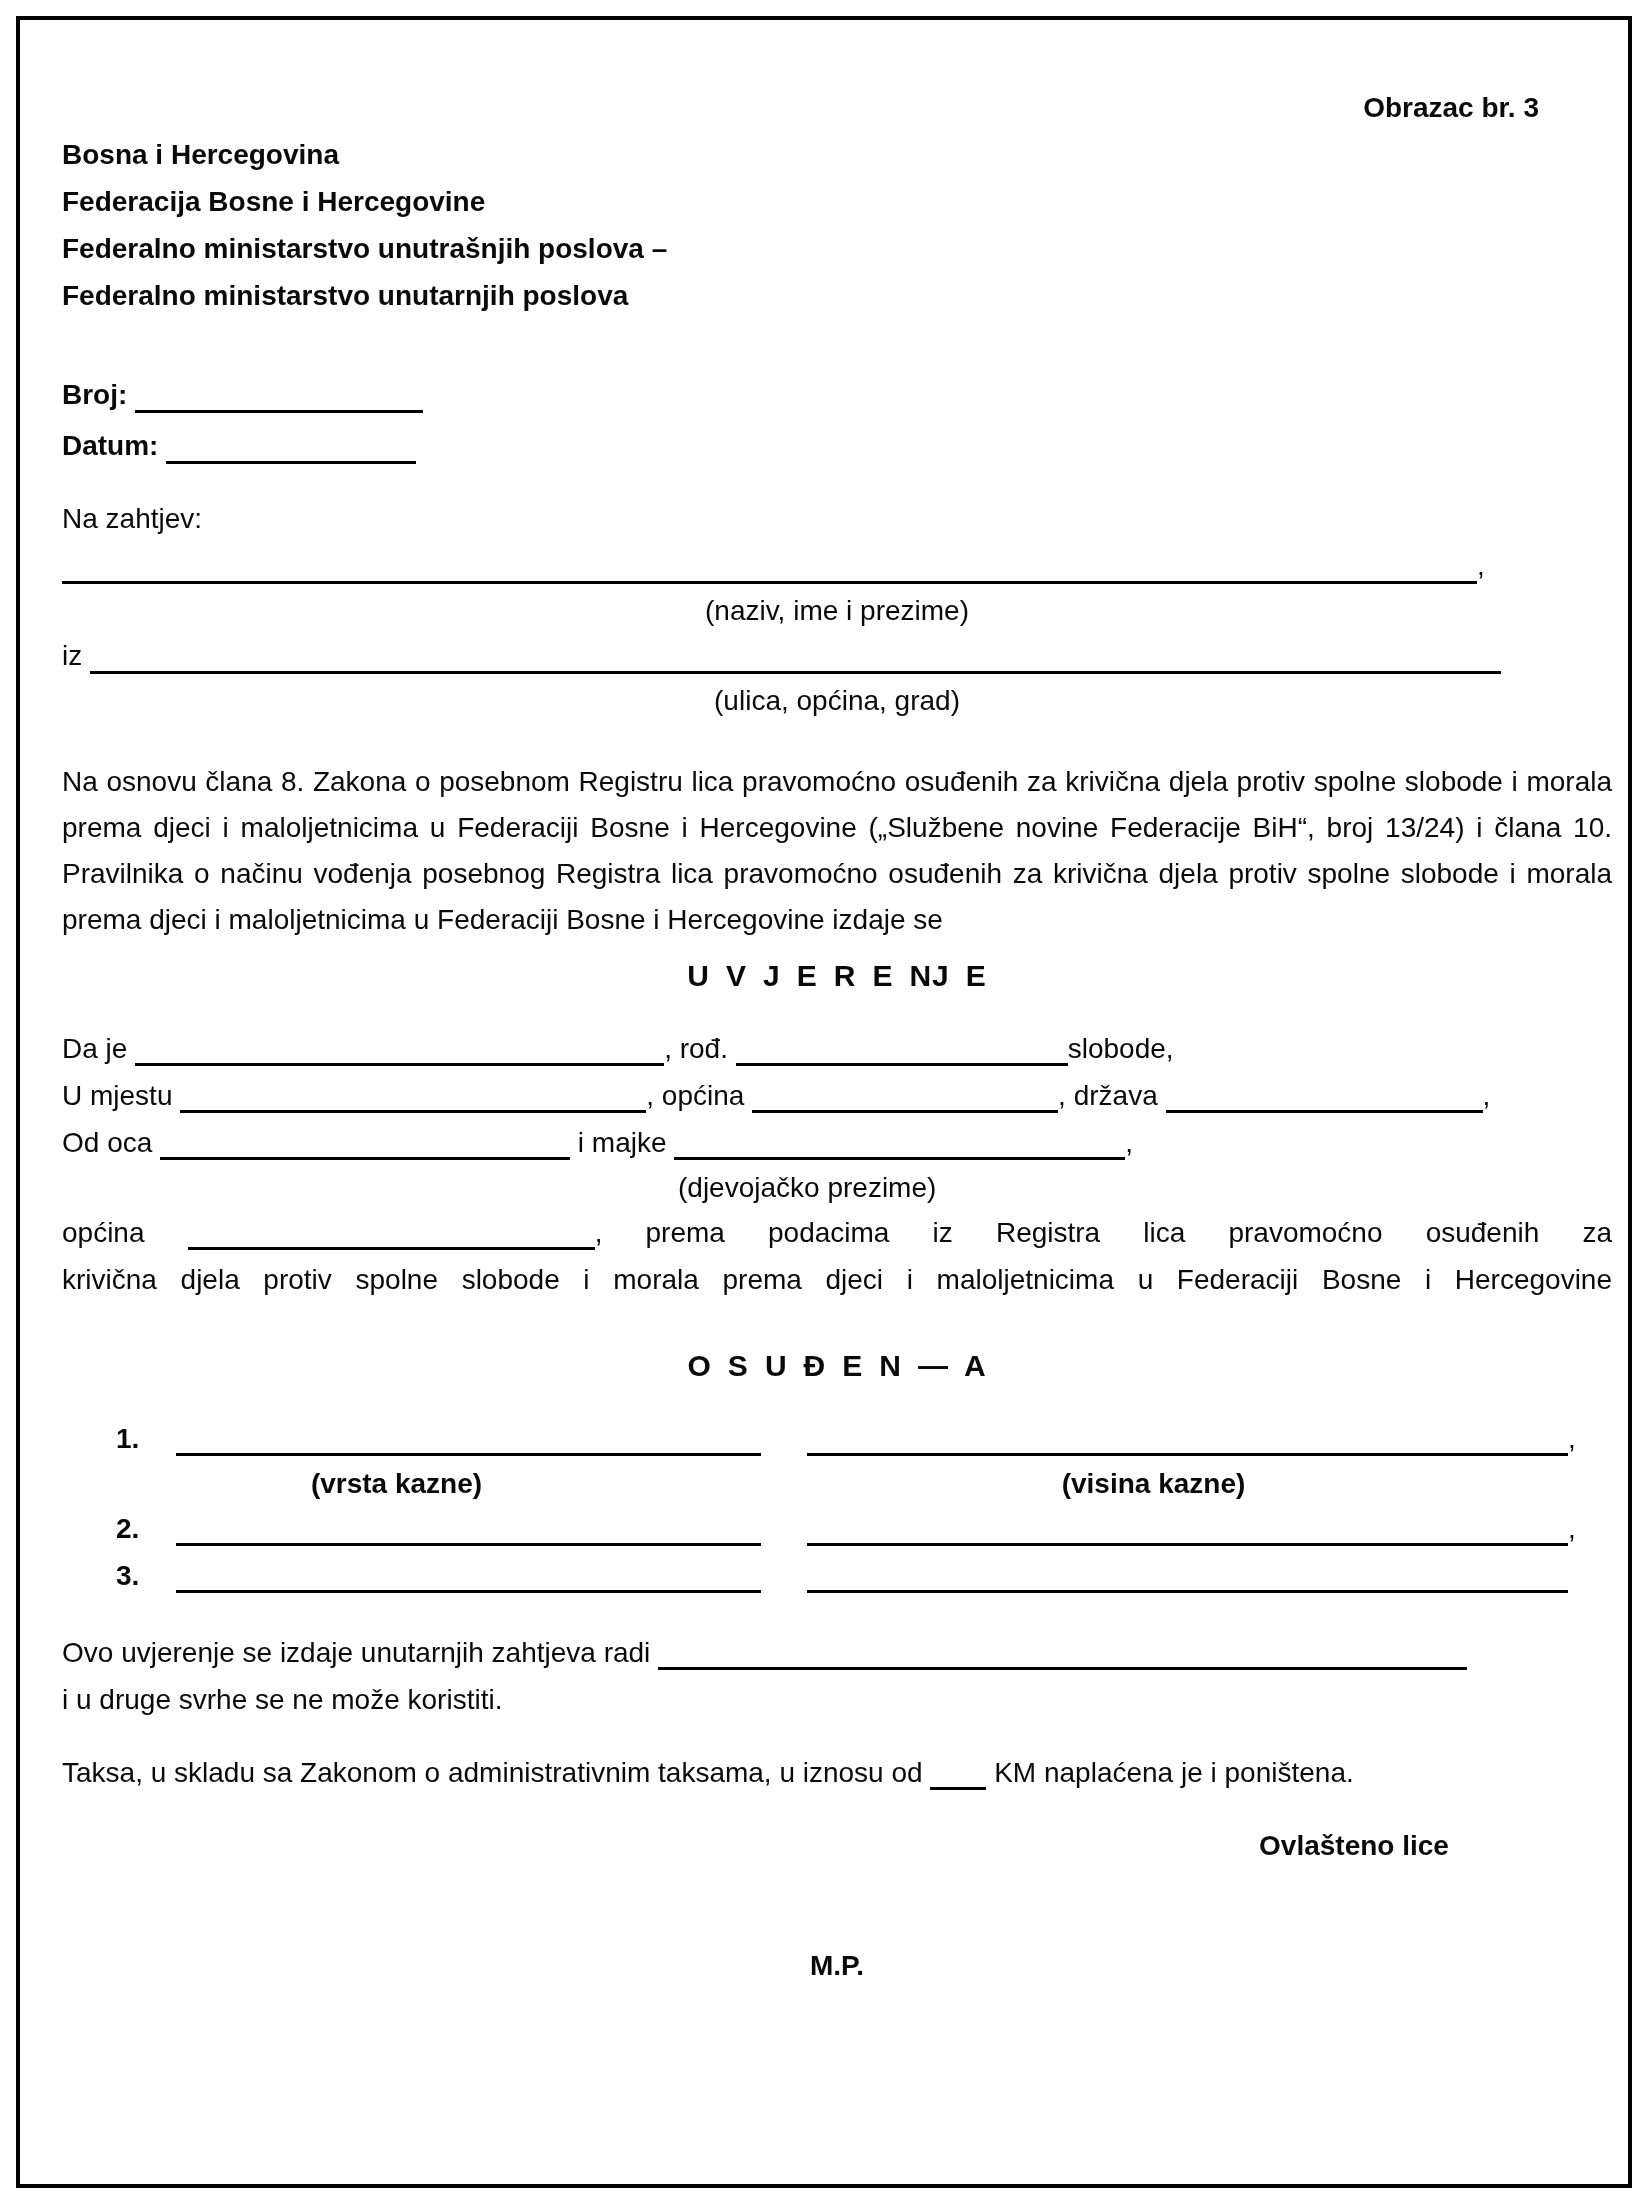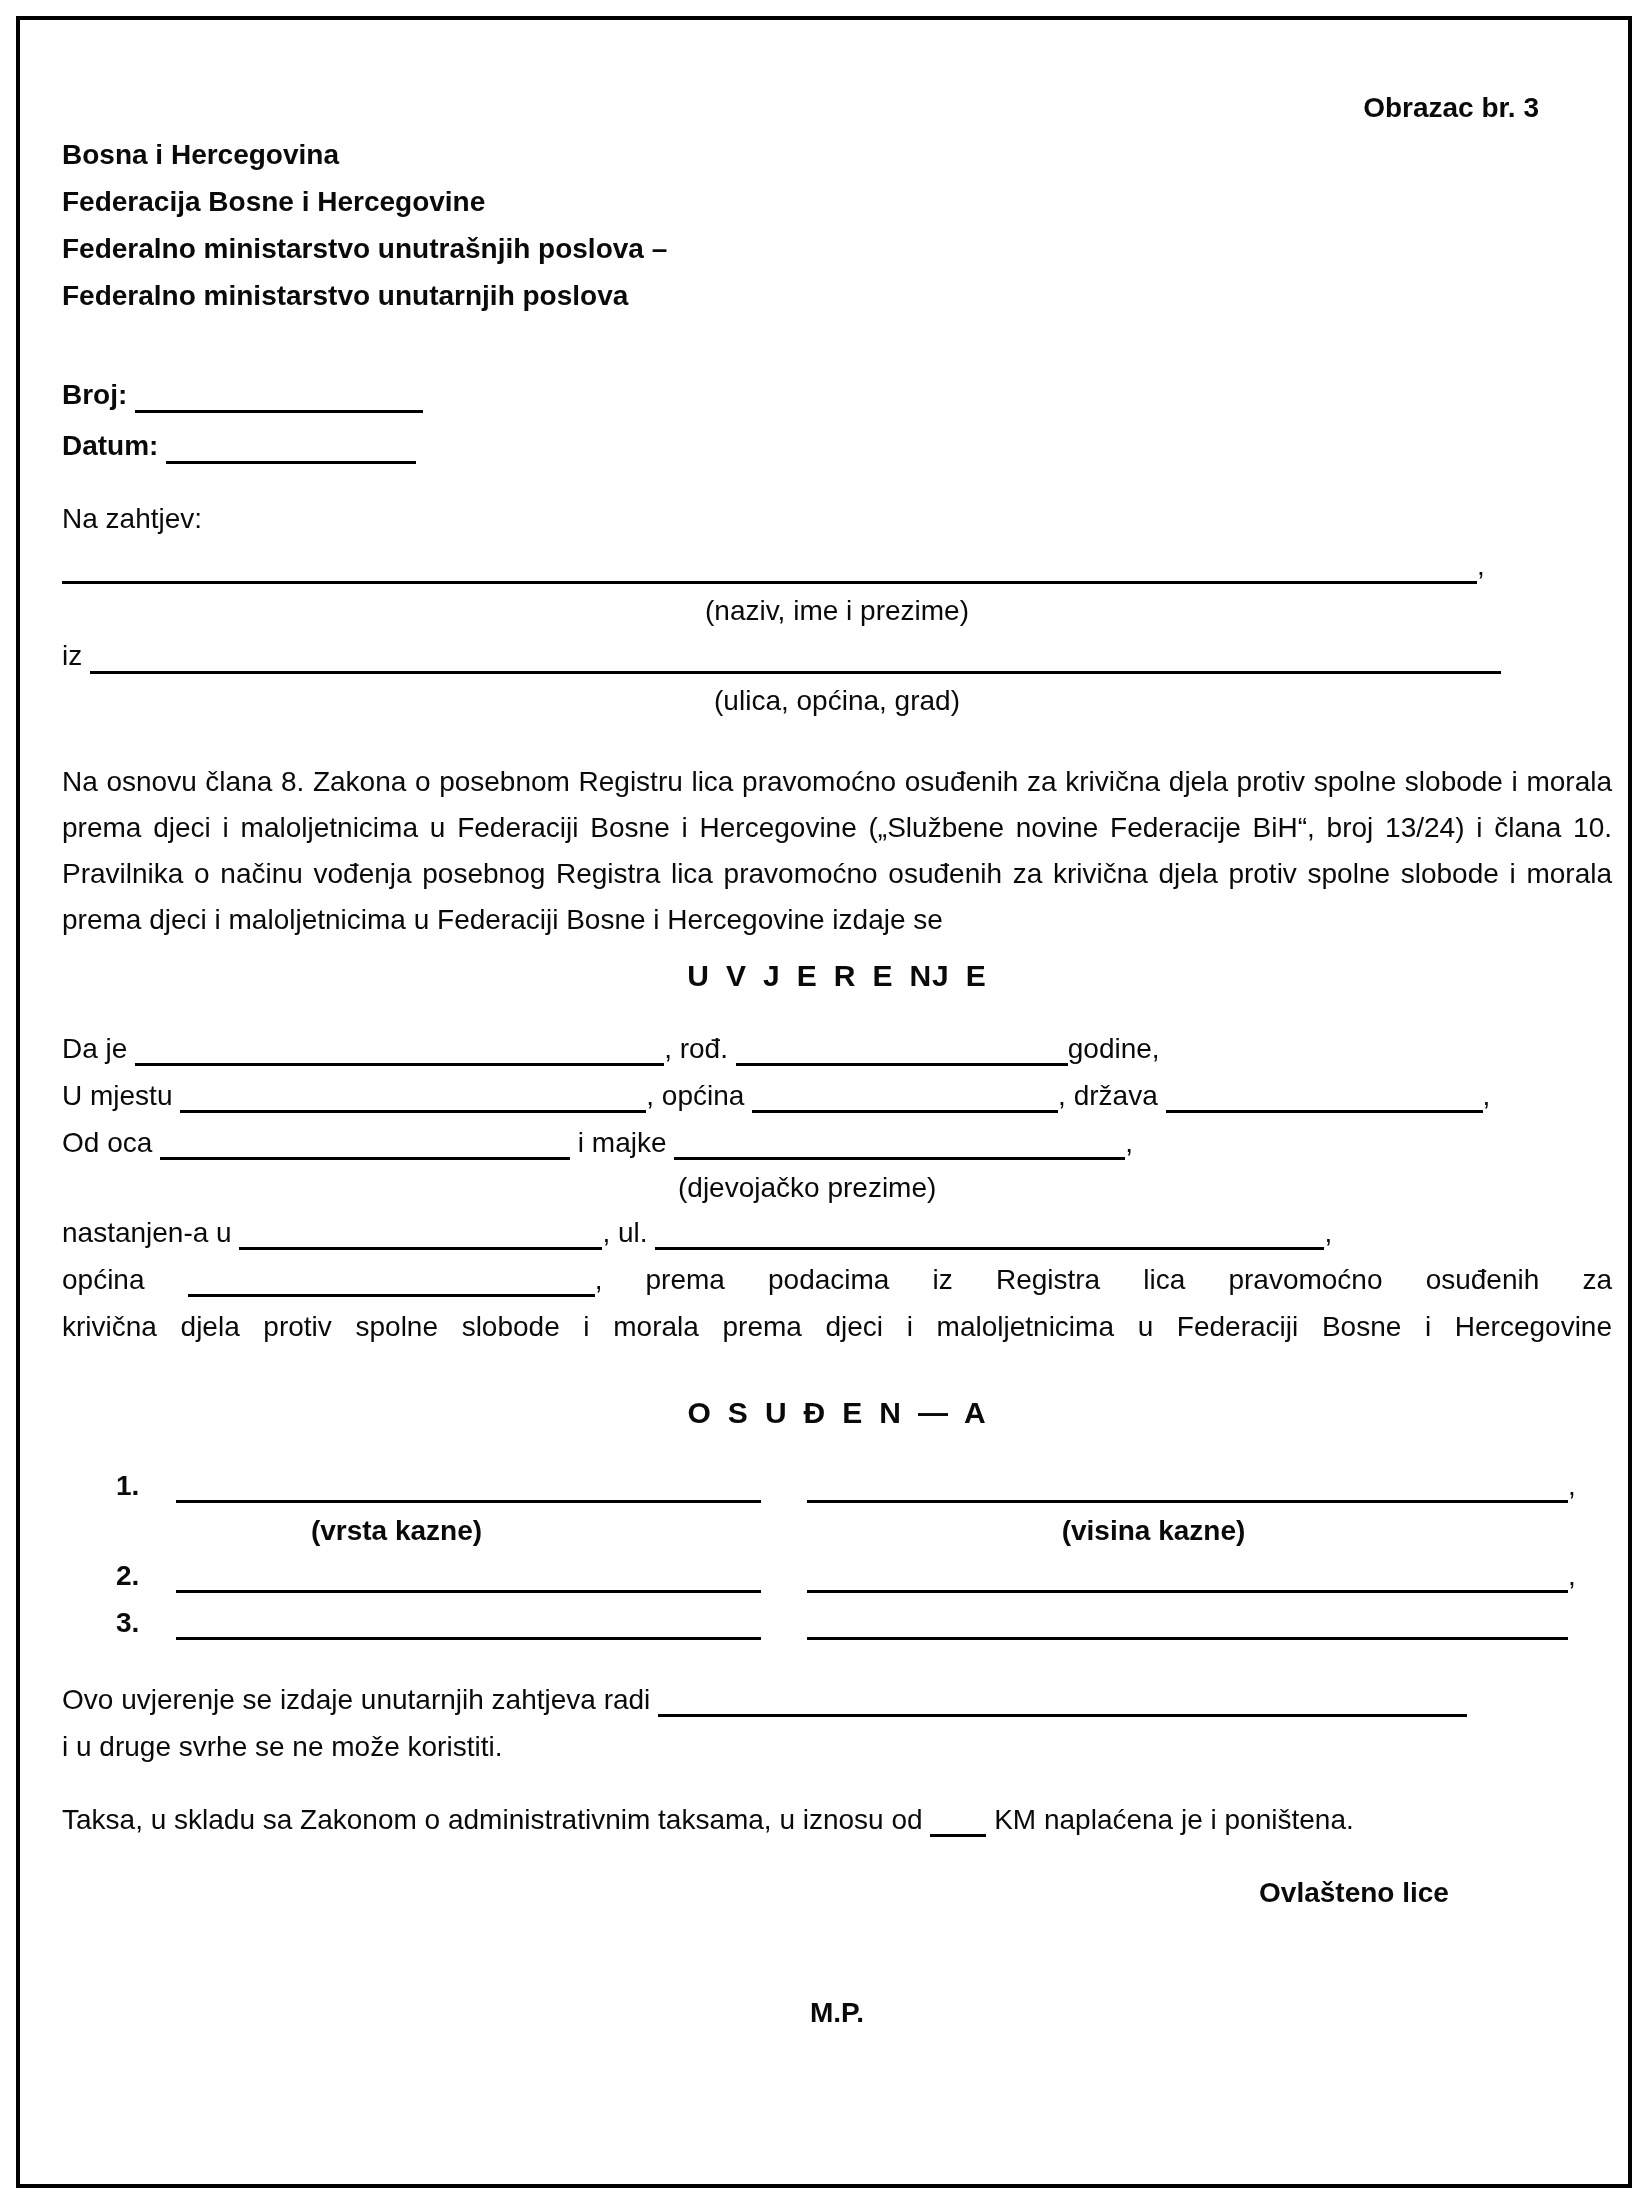--- a/index.html
+++ b/index.html
@@ -116,43 +116,38 @@
     </div>
     <div class="caption">(ulica, općina, grad)</div>
 
     <div class="para">Na osnovu člana 8. Zakona o posebnom Registru lica pravomoćno osuđenih za krivična djela protiv spolne slobode i morala prema djeci i maloljetnicima u Federaciji Bosne i Hercegovine („Službene novine Federacije BiH“, broj 13/24) i člana 10. Pravilnika o načinu vođenja posebnog Registra lica pravomoćno osuđenih za krivična djela protiv spolne slobode i morala prema djeci i maloljetnicima u Federaciji Bosne i Hercegovine izdaje se</div>
 
     <div class="title mt-uvjerenje">U V J E R E NJ E</div>
 
     <div class="line mt-daje">
       <span>Da je</span>
       <span class="blank w615"></span><span>, rođ.</span>
-      <span class="blank w386"></span><span>godine,</span>
+      <span class="blank w386"></span><span>slobode,</span>
     </div>
 
     <div class="line">
       <span>U mjestu</span>
       <span class="blank w542"></span><span>, općina</span>
       <span class="blank w356"></span><span>, država</span>
       <span class="blank w368"></span><span>,</span>
     </div>
 
     <div class="line">
       <span>Od oca</span>
       <span class="blank w476"></span>
       <span>i majke</span>
       <span class="blank w524"></span><span>,</span>
     </div>
     <div class="maiden">(djevojačko prezime)</div>
 
-    <div class="line">
-      <span>nastanjen-a u</span>
-      <span class="blank w422"></span><span>, ul.</span>
-      <span class="blank w777"></span><span>,</span>
-    </div>
 
     <div class="line spread">
       <span>općina</span>
       <span class="blank w473"></span><span>, prema podacima iz Registra lica pravomoćno osuđenih za</span>
     </div>
     <div class="line spread">krivična djela protiv spolne slobode i morala prema djeci i maloljetnicima u Federaciji Bosne i Hercegovine</div>
 
     <div class="title mt-osuden">O S U Đ E N — A</div>
 
     <div class="line mt-row1">

